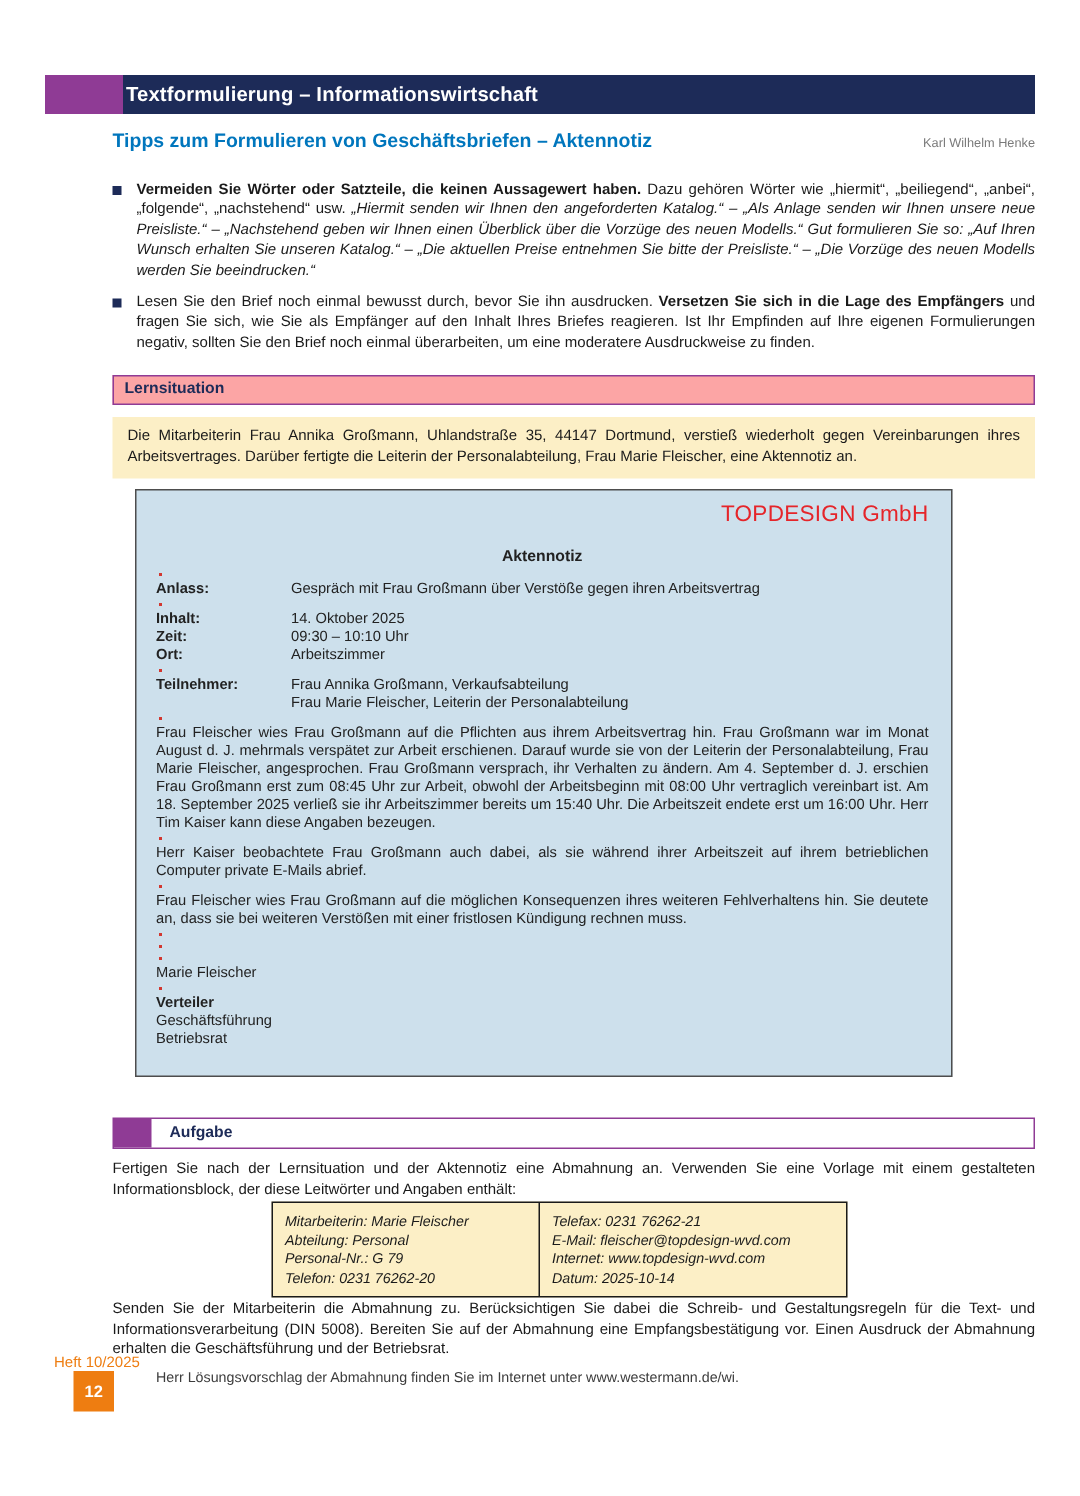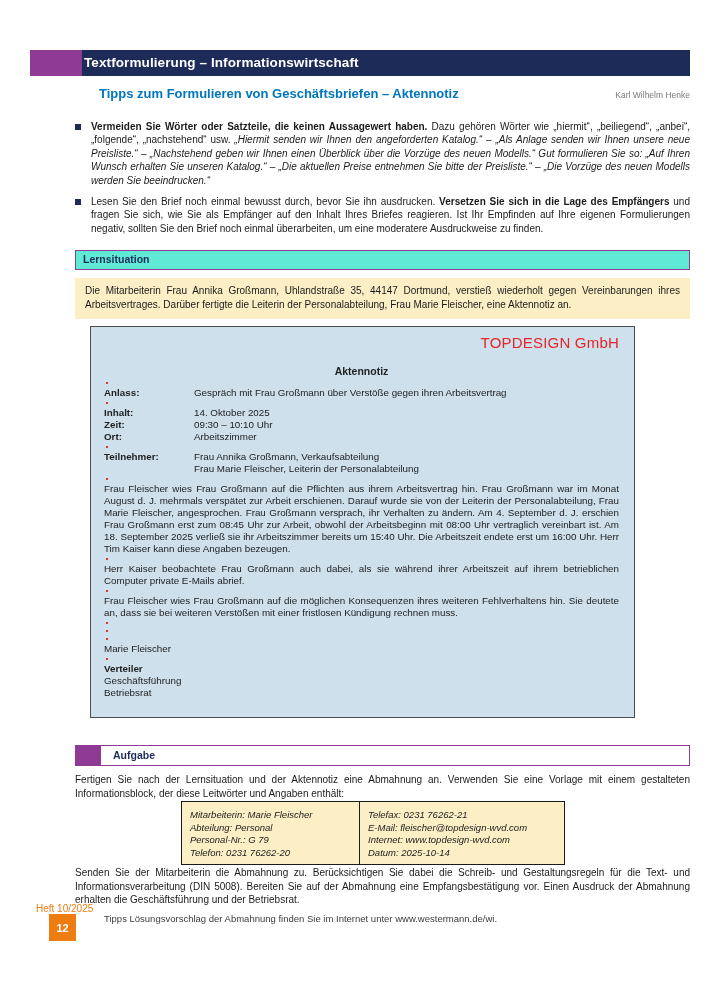--- a/index.html
+++ b/index.html
@@ -12,37 +12,37 @@
   .header-bar { position:absolute; left:30px; top:50px; width:660px; height:26px; display:flex; }
   .header-accent { width:52px; background:#8f3b95; }
   .header-title {
     flex:1; background:#1d2b58; color:#ffffff; font-weight:bold;
     font-size:13.5px; line-height:26px; padding-left:2px; letter-spacing:.1px;
   }
   .subtitle-row {
     position:absolute; left:75px; top:86px; width:615px;
     display:flex; justify-content:space-between; align-items:baseline;
   }
-  .subtitle { color:#0076bd; font-weight:bold; font-size:13px;margin-left:24px; }
+  .subtitle { color:#0076bd; font-weight:bold; font-size:13px; }
   .author { color:#7a7a7a; font-size:8.5px; }
 
   
   .bullets { position:absolute; left:75px; top:120px; width:615px; }
   .bullet-item { display:flex; margin-bottom:8px; }
   .bullet-icon { width:6px; height:6px; background:#1d2b58; margin:4px 10px 0 0; flex-shrink:0; }
   .bullet-text {
     flex:1; font-size:10px; line-height:13.4px; text-align:justify;
     hyphens:auto; -webkit-hyphens:auto;
   }
   .bullet-text em { font-style:italic; }
 
   
   .lern-box {
     position:absolute; left:75px; top:250px; width:615px; height:20px;
-    border:1.5px solid #8f3b95; background:#5eead4;
+    border:1.5px solid #8f3b95; background:#fca5a5;
   }
   .lern-heading { color:#1d2b58; font-weight:bold; font-size:10.5px; line-height:17px; padding-left:7px; }
   .intro-box {
     position:absolute; left:75px; top:278px; width:615px; height:41px;
     background:#fcefc6; padding:6px 10px 0 10px;
     font-size:10px; line-height:14px; text-align:justify; hyphens:auto; -webkit-hyphens:auto;
   }
 
   
   .memo {
@@ -211,15 +211,15 @@
       <div>E-Mail: fleischer@topdesign-wvd.com</div>
       <div>Internet: www.topdesign-wvd.com</div>
       <div>Datum: 2025-10-14</div>
     </div>
   </div>
 
   <p class="aufgabe-para para-2">Senden Sie der Mitarbeiterin die Abmahnung zu. Berücksichtigen Sie dabei die Schreib- und Gestaltungsregeln für die Text- und Informationsverarbeitung (DIN 5008). Bereiten Sie auf der Abmahnung eine Empfangsbestätigung vor. Einen Ausdruck der Abmahnung erhalten die Geschäftsführung und der Betriebsrat.</p>
 
   <div class="footer-heft">Heft 10/2025</div>
   <div class="footer-badge">12</div>
-  <div class="footer-note">Tipps Lösungsvorschlag der Abmahnung finden Sie im Internet unter www.westermann.de/wi.</div>
+  <div class="footer-note">Herr Lösungsvorschlag der Abmahnung finden Sie im Internet unter www.westermann.de/wi.</div>
 
 </div>
 
 </body></html>

